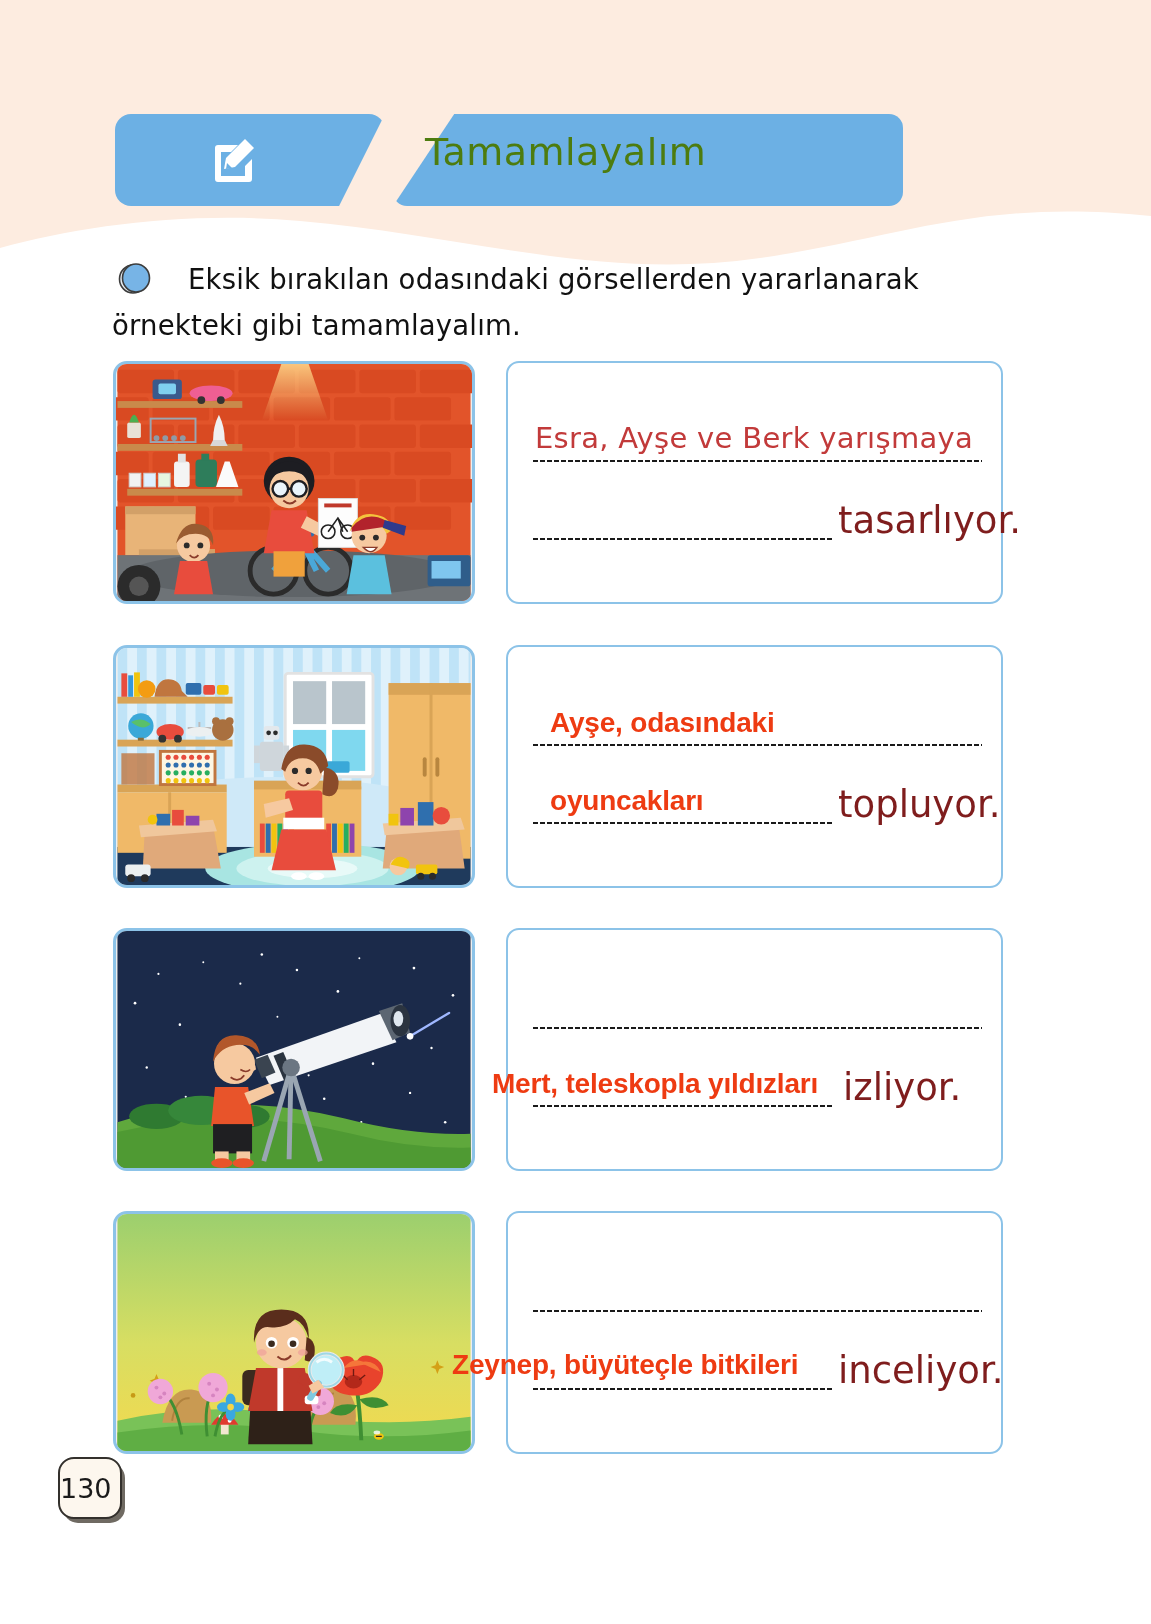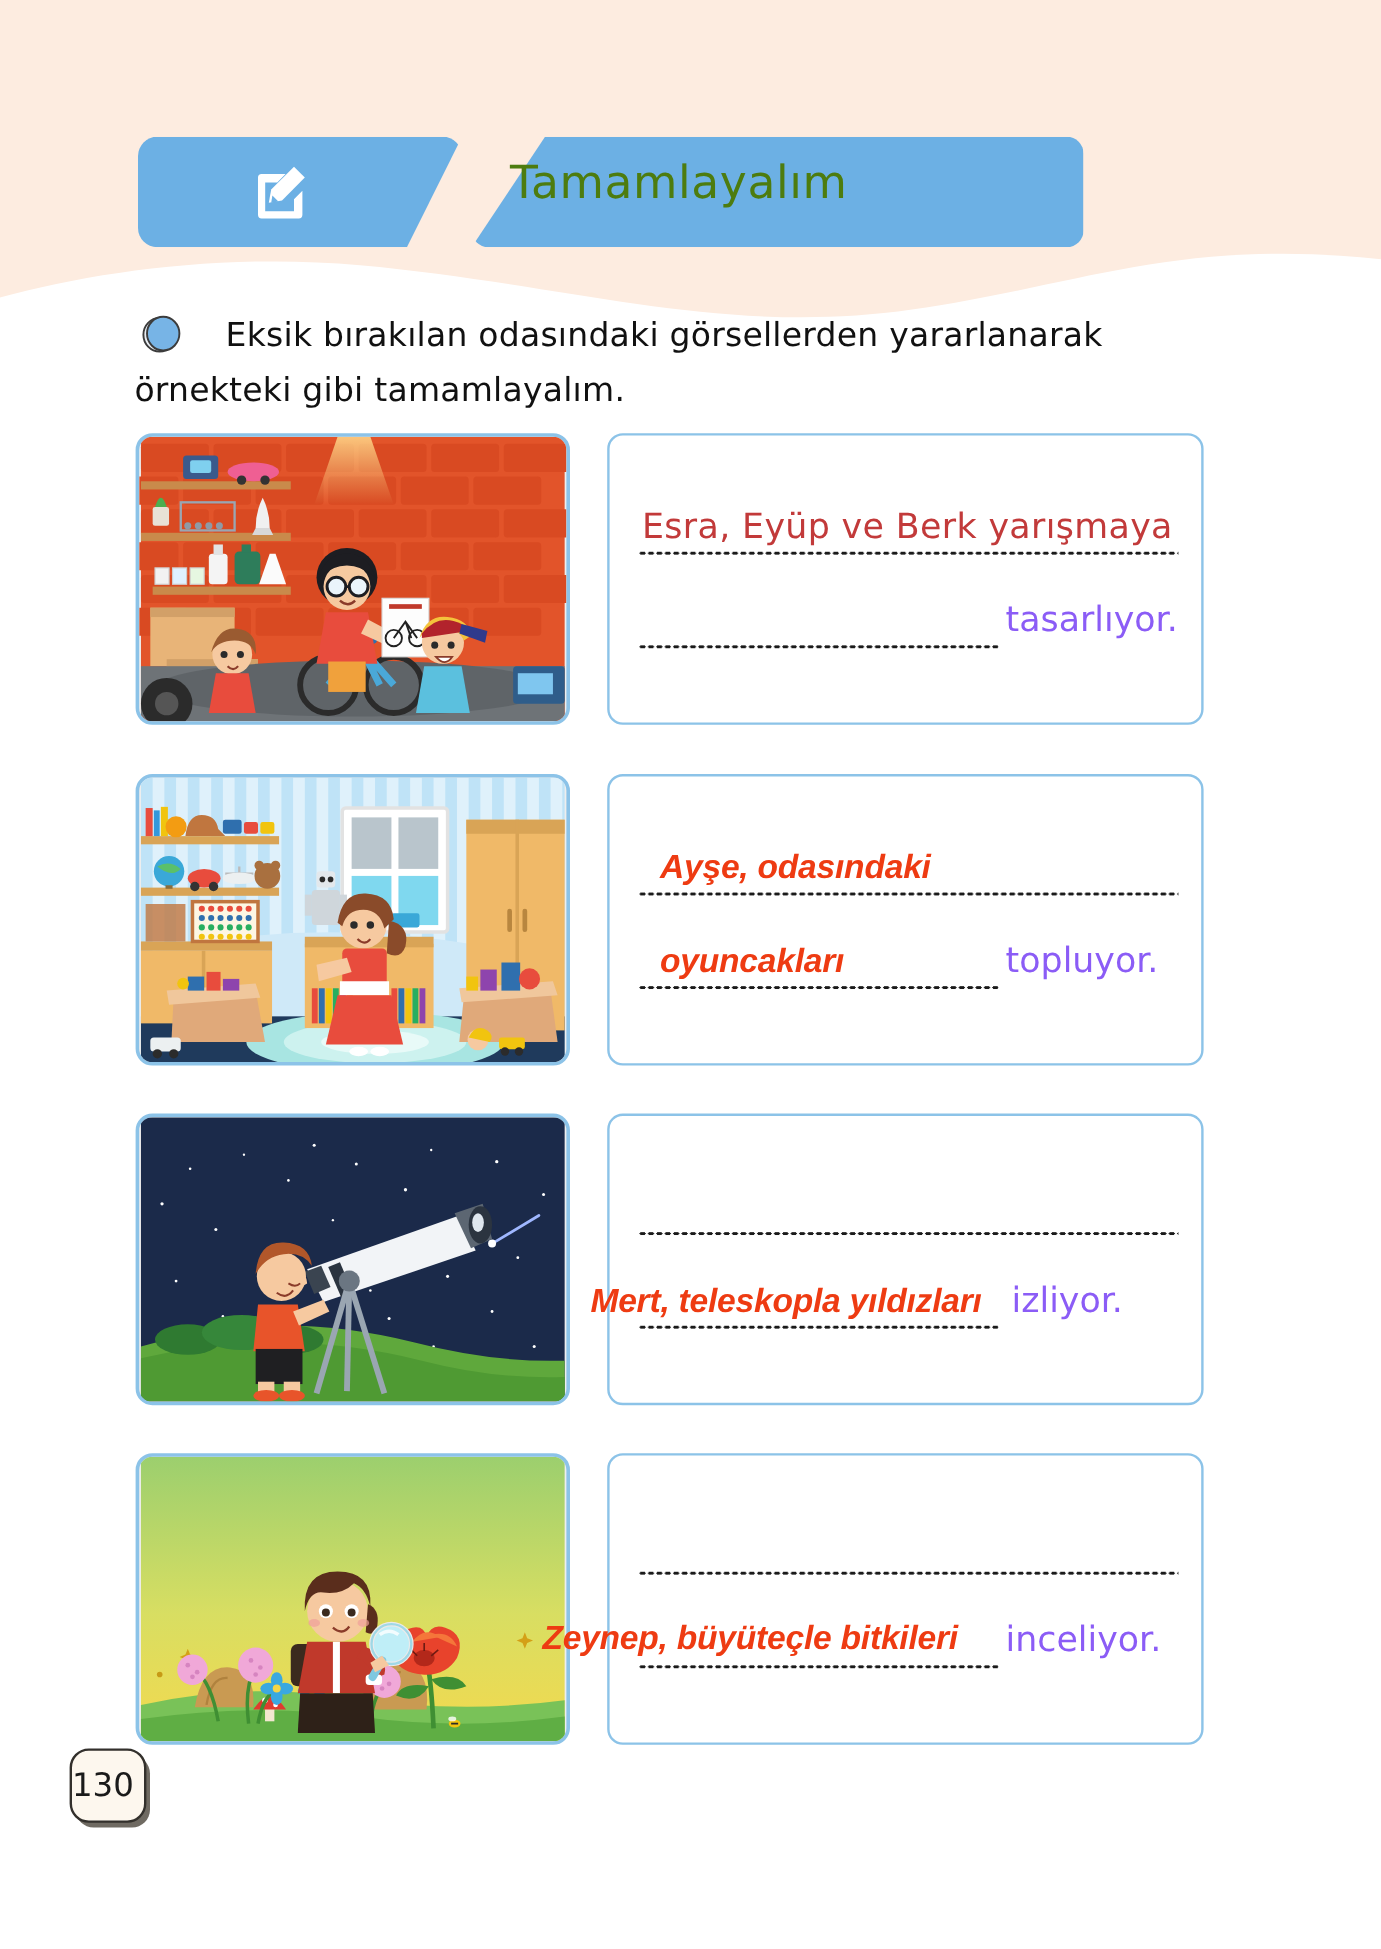--- a/index.html
+++ b/index.html
@@ -88,25 +88,24 @@
   .hand-red {
     font-family: "DejaVu Sans", sans-serif;
     font-size: 29px; color: #c23a3a; font-weight: 400;
     letter-spacing: 0.3px;
   }
   
   .typed-red {
     font-family: "Liberation Sans", sans-serif;
     font-size: 28px; color: #ee3b12; font-weight: bold;
     letter-spacing: -0.2px;
-    font-style: italic;
   }
   .print-black {
     font-family: "DejaVu Sans", sans-serif;
-    font-size: 29px; color: #8b5cf6; font-weight: 400;
+    font-size: 37px; color: #7f1d1d; font-weight: 400;
   }
 
   
   .pagenum {
     position: absolute; left: 58px; top: 1457px; width: 64px; height: 62px;
     background: #fdf7ee; border: 2px solid #33302c; border-radius: 16px;
     box-shadow: 4px 5px 0 -1px #6f6a62;
     display: flex; align-items: center; 
     font-family: "DejaVu Sans", sans-serif; font-size: 27px; color: #1a1a1a;
     z-index: 3;
@@ -280,21 +279,21 @@
         <path d="M274,160 l22,6 l-2,10 l-22,-8z" fill="#2f3a8c"></path>
         <circle cx="251" cy="178" r="3" fill="#2b2b2b"></circle>
           <circle cx="265" cy="178" r="3" fill="#2b2b2b"></circle>
         <path d="M252,188 q8,9 14,0 z" fill="#fff" stroke="#8a3b2a" stroke-width="1.5"></path>
         <path d="M242,196 h32 l7,40 h-46z" fill="#5bc0de"></path>
       </svg>
     </div>
     <div class="answer-box">
       <div class="dotline" style="left:24px; top:96px; width:450px;"></div>
       <div class="dotline" style="left:24px; top:174px; width:300px;"></div>
-      <div class="ansline hand-red" style="left:27px; top:58px;">Esra, Eyüp ve Berk yarışmaya</div>
+      <div class="ansline hand-red" style="left:27px; top:58px;">Esra, Ayşe ve Berk yarışmaya</div>
       <div class="ansline print-black" style="left:330px; top:136px;">tasarlıyor.</div>
     </div>
   </div>
 
   <div class="row row2">
     <div class="thumb">
       <svg viewBox="0 0 362 243" xmlns="http://www.w3.org/2000/svg">
         <defs>
           <pattern id="stripes2" width="20" height="10" patternUnits="userSpaceOnUse">
             <rect width="20" height="10" fill="#dff1fb"></rect>

